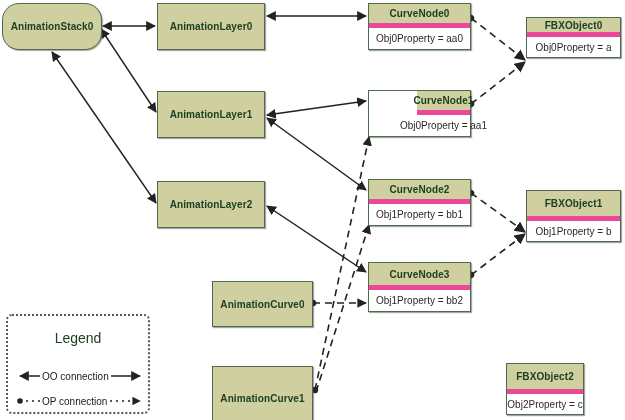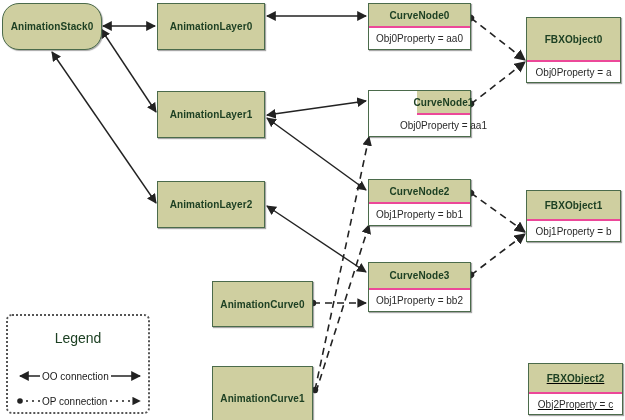--- a/index.html
+++ b/index.html
@@ -38,21 +38,21 @@
     text-align: center;
     color: #1d4023;
     font-weight: bold;
     font-size: 10px;
     letter-spacing: 0.1px;
   }
   .node.two .title {
     height: auto;
     flex: 1 1 auto;
     background: #cfcfa0;
-    border-bottom: 2px solid #ec4899;
+    border-bottom: 5px solid #ec4899;
   }
   .node.two {
     display: flex;
     flex-direction: column;
     background: #ffffff;
   }
   .node .prop {
     box-sizing: border-box;
     background: #ffffff;
     color: #2a2a2a;
@@ -182,31 +182,31 @@
   <div class="node two" style="left:368px; top:179px; width:103px; height:47px;align-items:center;">
     <div class="title">CurveNode2</div>
     <div class="prop" style="height:21px;">Obj1Property = bb1</div>
   </div>
 
   <div class="node two" style="left:368px; top:262px; width:103px; height:50px;">
     <div class="title">CurveNode3</div>
     <div class="prop" style="height:21px;">Obj1Property = bb2</div>
   </div>
 
-  <div class="node two" style="left:526px; top:17px; width:95px; height:66px;">
+  <div class="node two" style="left:526px; top:17px; width:95px; height:41px;">
     <div class="title">FBXObject0</div>
     <div class="prop" style="height:20px;">Obj0Property = a</div>
   </div>
 
   <div class="node two" style="left:526px; top:190px; width:95px; height:52px;">
     <div class="title">FBXObject1</div>
     <div class="prop" style="height:20px;">Obj1Property = b</div>
   </div>
 
-  <div class="node two" style="left:528px; top:363px; width:95px; height:52px;text-decoration:underline;">
+  <div class="node two" style="left:506px; top:363px; width:78px; height:52px;">
     <div class="title">FBXObject2</div>
     <div class="prop" style="height:20px;">Obj2Property = c</div>
   </div>
 
   <div class="legend" style="left:6px; top:314px; width:144px; height:100px;">
     <div class="legend-title">Legend</div>
 
     <svg style="position:absolute; left:0; top:0; width:144px; height:100px;" viewBox="0 0 144 100" xmlns="http://www.w3.org/2000/svg">
       <line x1="12" y1="60" x2="132" y2="60" stroke="#222222" stroke-width="1.4" marker-start="url(#arrow-start)" marker-end="url(#arrow)"></line>
       <line x1="12" y1="85" x2="132" y2="85" stroke="#222222" stroke-width="1.4" stroke-dasharray="2 4" marker-start="url(#dot)" marker-end="url(#arrow-sm)"></line>

